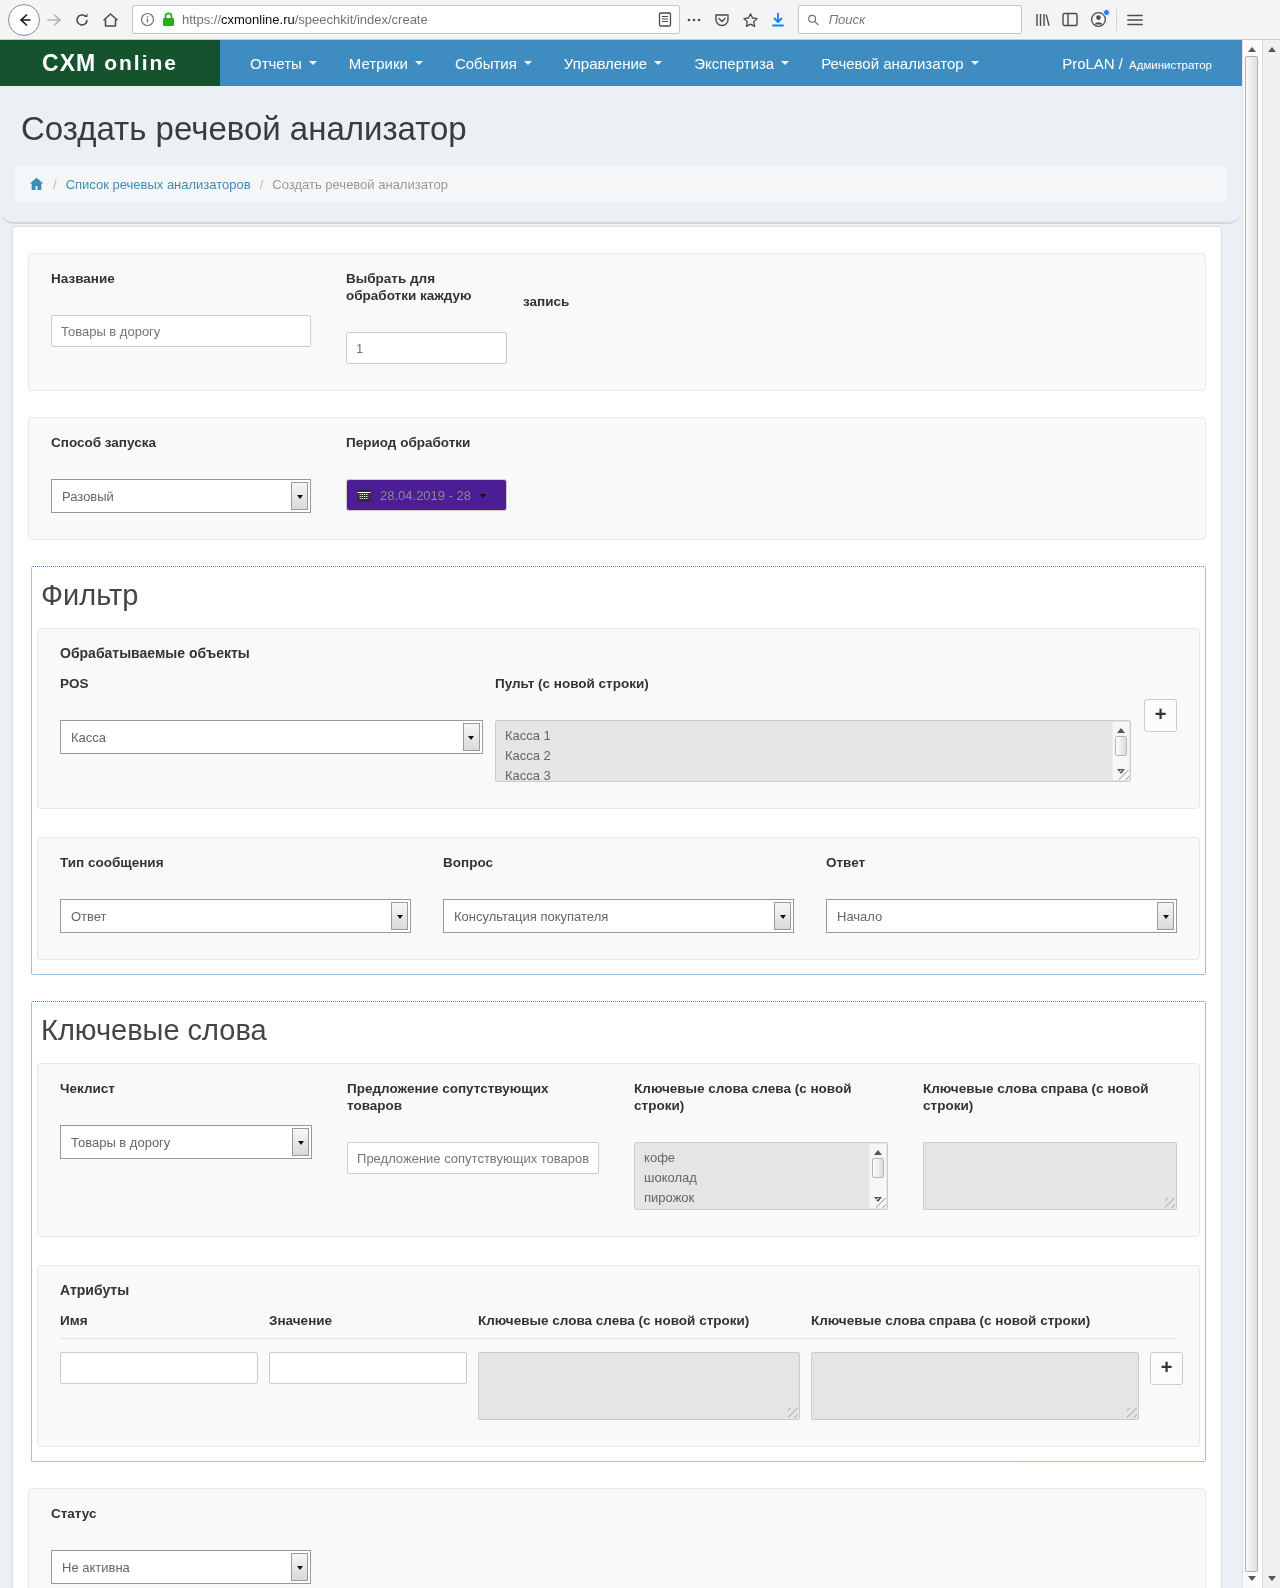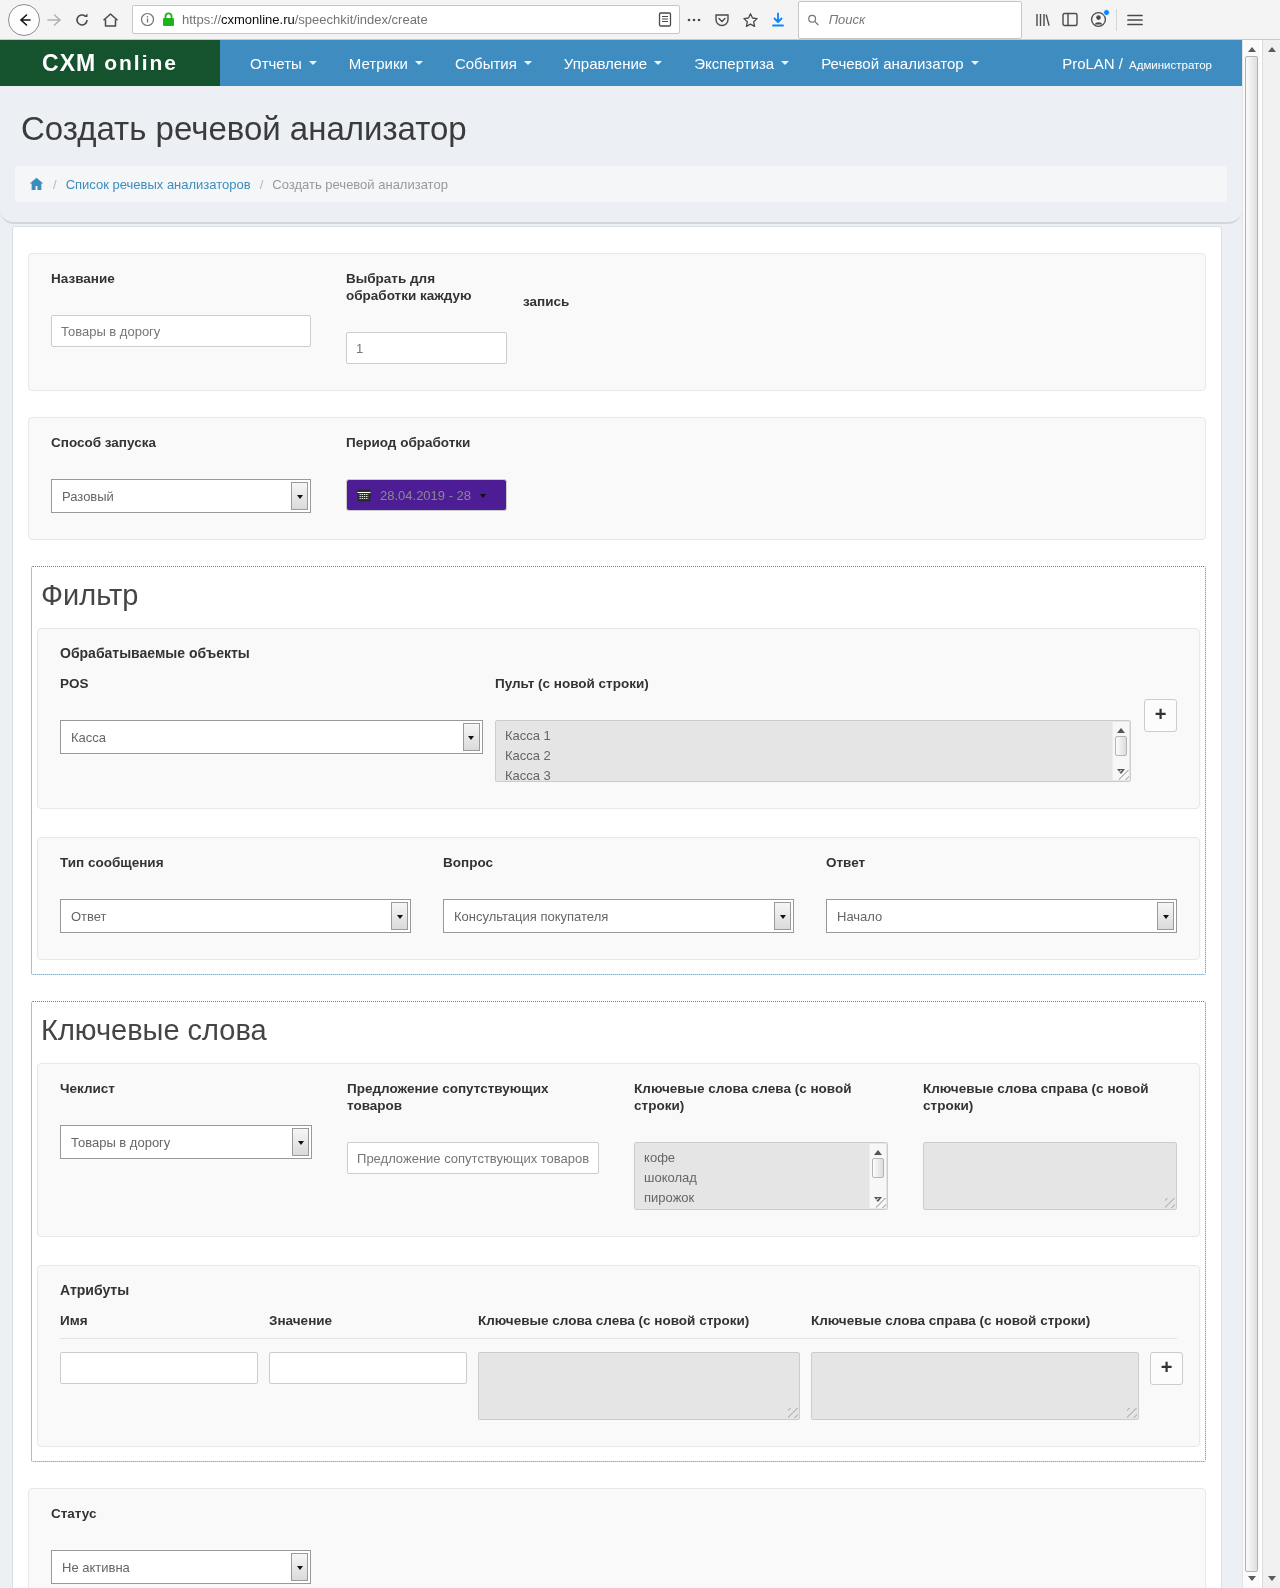--- a/index.html
+++ b/index.html
@@ -15,21 +15,21 @@
   }
   .nav-btn { width:28px; height:28px; display:flex; align-items:center; justify-content:center; border-radius:2px; flex:0 0 auto; }
   .back-circle { width:32px; height:32px; border:1px solid #8c8c96; border-radius:50%; background:#fdfdfd; display:flex; align-items:center; justify-content:center; }
   .urlbar {
     height:29px; background:#fff; border:1px solid #c7c7c9; border-radius:2px;
     flex:0 0 548px; display:flex; align-items:center; padding:0 7px; gap:7px; margin-left:8px;
   }
   .url { font-size:13px; color:#737373; white-space:nowrap; overflow:hidden; flex:1; }
   .url .strong { color:#0c0c0d; }
   .searchbox {
-    height:38px; background:#fff; border:1px solid #c7c7c9; border-radius:2px;
+    height:29px; background:#fff; border:1px solid #c7c7c9; border-radius:2px;
     width:224px; display:flex; align-items:center; padding:0 8px; gap:7px; margin:0 6px;
   }
   .searchbox input { border:none; outline:none; width:100%; font-size:13px; font-family:inherit; color:#333; background:transparent; }
   .searchbox input::placeholder { font-style:italic; color:#777; }
   .toolbar-sep { width:1px; height:22px; background:#d4d4d6; margin:0 4px; }
   .acct-wrap { position:relative; }
   .acct-dot { position:absolute; top:3px; right:2px; width:7px; height:7px; border-radius:50%; background:#0a84ff; border:1px solid #f4f4f5; }
   
   .app { width:1242px; min-height:1548px; background:#ecf0f5; display:flex; flex-direction:column; }
   .navbar { height:46px; background:#3f8dc0; display:flex; align-items:stretch; flex:0 0 auto; }

